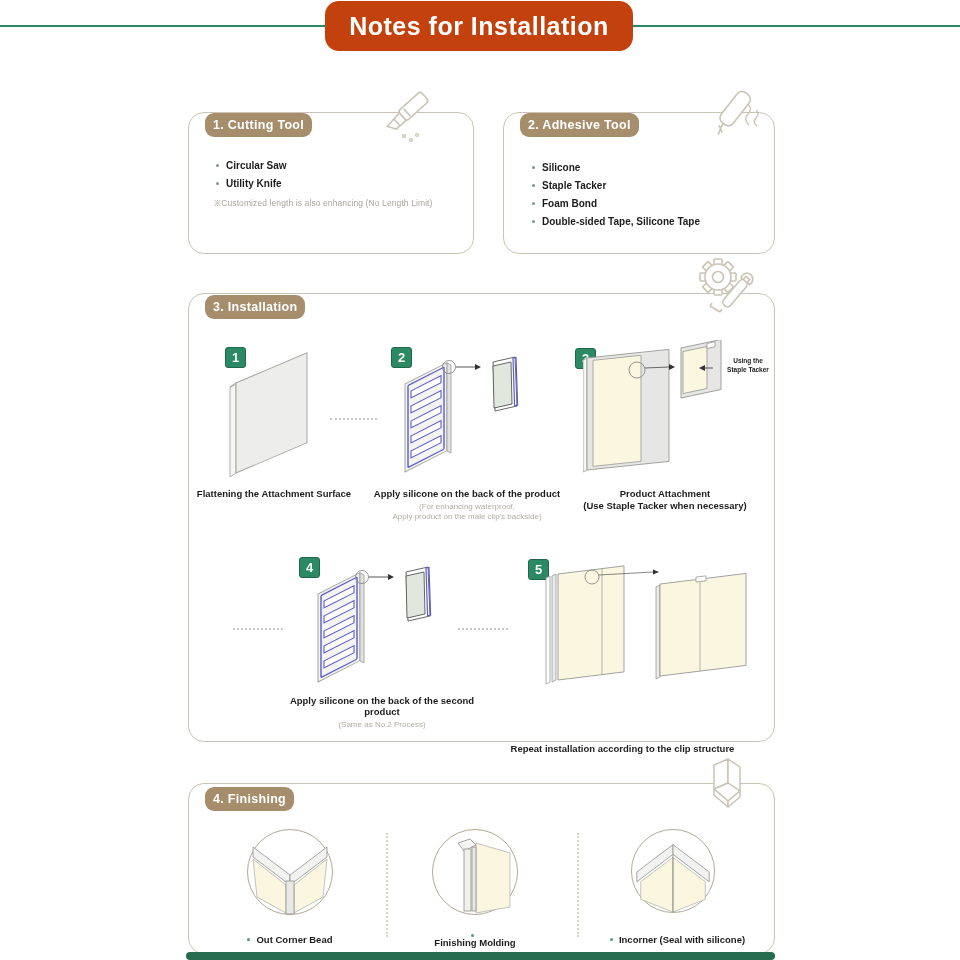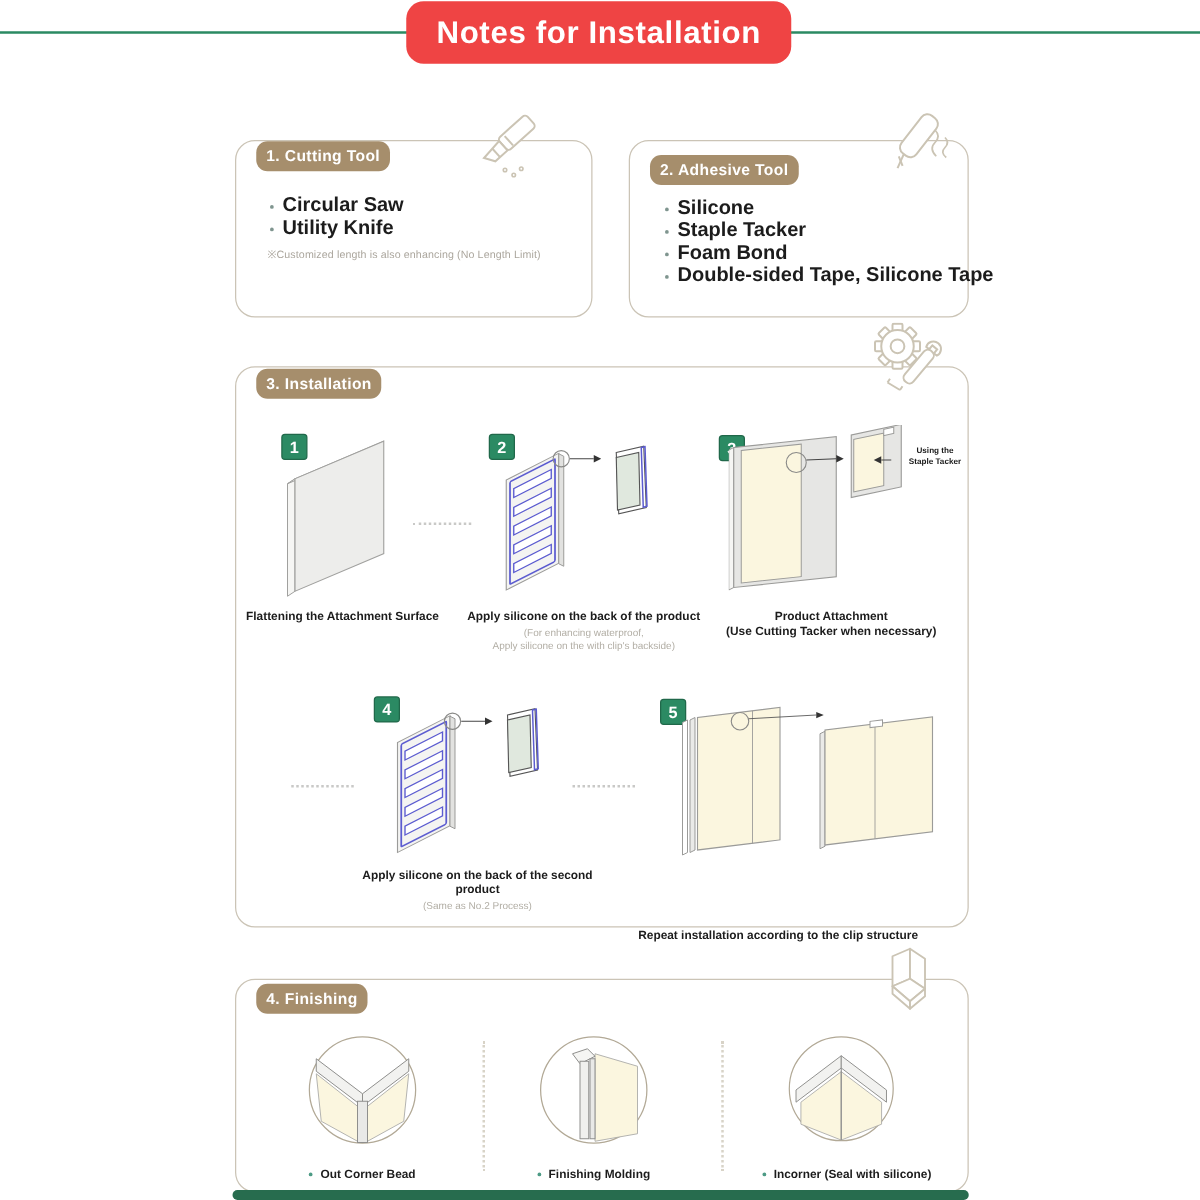--- a/index.html
+++ b/index.html
@@ -1,37 +1,37 @@
 <!DOCTYPE html>
 <html><head>
 <meta charset="utf-8">
 <style>
   html,body{margin:0;padding:0;background:#ffffff;}
   #page{position:relative;width:960px;height:960px;background:#fff;overflow:hidden;
         font-family:"Liberation Sans", sans-serif;}
 
   
   .title-line{position:absolute;top:25px;left:0;width:960px;height:2px;background:#2b8a63;}
-  .title-pill{position:absolute;left:325px;top:1px;width:308px;height:50px;background:#ef4444;
+  .title-pill{position:absolute;left:325px;top:1px;width:308px;height:50px;background:#c2410c;
       border-radius:14px;display:flex;align-items:center;justify-content:center;
       color:#fff;font-size:25px;font-weight:bold;letter-spacing:.5px;}
 
   
   .box{position:absolute;background:#fff;border:1px solid #cbc4b6;border-radius:16px;}
   #box1{left:188px;top:112px;width:284px;height:140px;}
   #box2{left:503px;top:112px;width:270px;height:140px;}
   #box3{left:188px;top:293px;width:585px;height:447px;}
   #box4{left:188px;top:783px;width:585px;height:169px;}
 
   .pill{position:absolute;background:#a68e6c;color:#fff;font-weight:bold;font-size:12.5px;
       padding:5px 8px;border-radius:9px;letter-spacing:.3px;white-space:nowrap;}
 
   
   .tool-list{position:absolute;}
-  .tool-item{display:flex;align-items:center;font-size:16px;font-weight:bold;color:#1c1c1c;height:18px;}
+  .tool-item{display:flex;align-items:center;font-size:10px;font-weight:bold;color:#1c1c1c;height:18px;}
   .dot{width:3px;height:3px;border-radius:50%;background:#7f958f;margin-right:7px;flex:0 0 auto;}
   .note{position:absolute;font-size:8.5px;color:#aba69d;letter-spacing:.1px;}
 
   
   .badge{position:absolute;width:19px;height:19px;background:#2b8a63;border:1px solid #20684a;
       border-radius:3px;color:#fff;font-size:13px;font-weight:bold;
       display:flex;align-items:center;justify-content:center;}
   .cap{position:absolute;text-align:center;font-size:9.5px;font-weight:bold;color:#1c1c1c;line-height:11px;}
   .sub{font-size:8px;font-weight:normal;color:#b2aea5;line-height:10px;margin-top:3px;}
   .subdark{font-size:9.5px;font-weight:bold;color:#1c1c1c;line-height:11px;margin-top:1px;}
@@ -79,21 +79,21 @@
       <span>Circular Saw</span>
     </div>
     <div class="tool-item">
       <span class="dot"></span>
       <span>Utility Knife</span>
     </div>
   </div>
   <div class="note" style="left:214px;top:197px;width:252px;">※Customized length is also enhancing (No Length Limit)</div>
 
   <div class="box" id="box2"></div>
-  <div class="pill" style="left:520px;top:113px;margin-top:11px;">2. Adhesive Tool</div>
+  <div class="pill" style="left:520px;top:113px;">2. Adhesive Tool</div>
 
   <svg class="svgabs" style="left:698px;top:84px;" width="64" height="64" viewBox="0 0 64 64">
     <g transform="rotate(38 32 32)" fill="#fff" stroke="#cbc4b4" stroke-width="1.6">
       <rect x="24" y="4" width="15" height="38" rx="6"></rect>
       <line x1="31" y1="42" x2="34" y2="54"></line>
       <line x1="29" y1="46" x2="36" y2="50"></line>
     </g>
     <g fill="none" stroke="#cbc4b4" stroke-width="1.4">
       <path d="M50 20 q5 5 0 10 q-5 5 1 11"></path>
       <path d="M58 26 q4 4 0 8 q-4 4 1 8"></path>
@@ -201,25 +201,25 @@
     <div>Using the</div>
     <div>Staple Tacker</div>
   </div>
 
   <div class="cap" style="left:190px;top:488px;width:168px;">
     <div>Flattening the Attachment Surface</div>
   </div>
   <div class="cap" style="left:368px;top:488px;width:198px;">
     <div>Apply silicone on the back of the product</div>
     <div class="sub">(For enhancing waterproof,</div>
-    <div class="sub" style="margin-top:0;">Apply silicone on the with clip's backside)</div>
+    <div class="sub" style="margin-top:0;">Apply product on the male clip's backside)</div>
   </div>
   <div class="cap" style="left:560px;top:488px;width:210px;">
     <div>Product Attachment</div>
-    <div class="subdark">(Use Cutting Tacker when necessary)</div>
+    <div class="subdark">(Use Staple Tacker when necessary)</div>
   </div>
 
   <div class="dotline-h" style="left:233px;top:628px;width:50px;"></div>
   <div class="dotline-h" style="left:458px;top:628px;width:50px;"></div>
 
   <svg class="svgabs" style="left:296px;top:560px;" width="150" height="140" viewBox="0 0 150 140">
     <g transform="translate(22,34) skewY(-27)">
       <rect x="0" y="0" width="42" height="88" fill="#f4f4f2" stroke="#9b9b99" stroke-width="0.9"></rect>
       <rect x="3" y="3" width="36" height="82" fill="none" stroke="#5c5cd0" stroke-width="1.4" rx="1"></rect>
       <rect x="6" y="10" width="30" height="7" fill="#fff" stroke="#5c5cd0" stroke-width="1.1"></rect>
@@ -300,21 +300,21 @@
     <line x1="45" y1="28" x2="45" y2="87" stroke="#8f8f8d" stroke-width="0.9"></line>
   </svg>
 
   <div class="dotline-v" style="left:386px;top:833px;height:104px;"></div>
   <div class="dotline-v" style="left:577px;top:833px;height:104px;"></div>
 
   <div class="fin-label" style="left:210px;top:922px;width:160px;">
     <span class="tdot"></span>
     <span>Out Corner Bead</span>
   </div>
-  <div class="fin-label" style="left:395px;top:922px;width:160px;">
+  <div class="fin-label" style="left:395px;top:922px;width:160px;flex-direction:column;">
     <span class="tdot"></span>
     <span>Finishing Molding</span>
   </div>
   <div class="fin-label" style="left:585px;top:922px;width:185px;">
     <span class="tdot"></span>
     <span>Incorner (Seal with silicone)</span>
   </div>
 
   <div class="bottom-bar"></div>
 </div>

